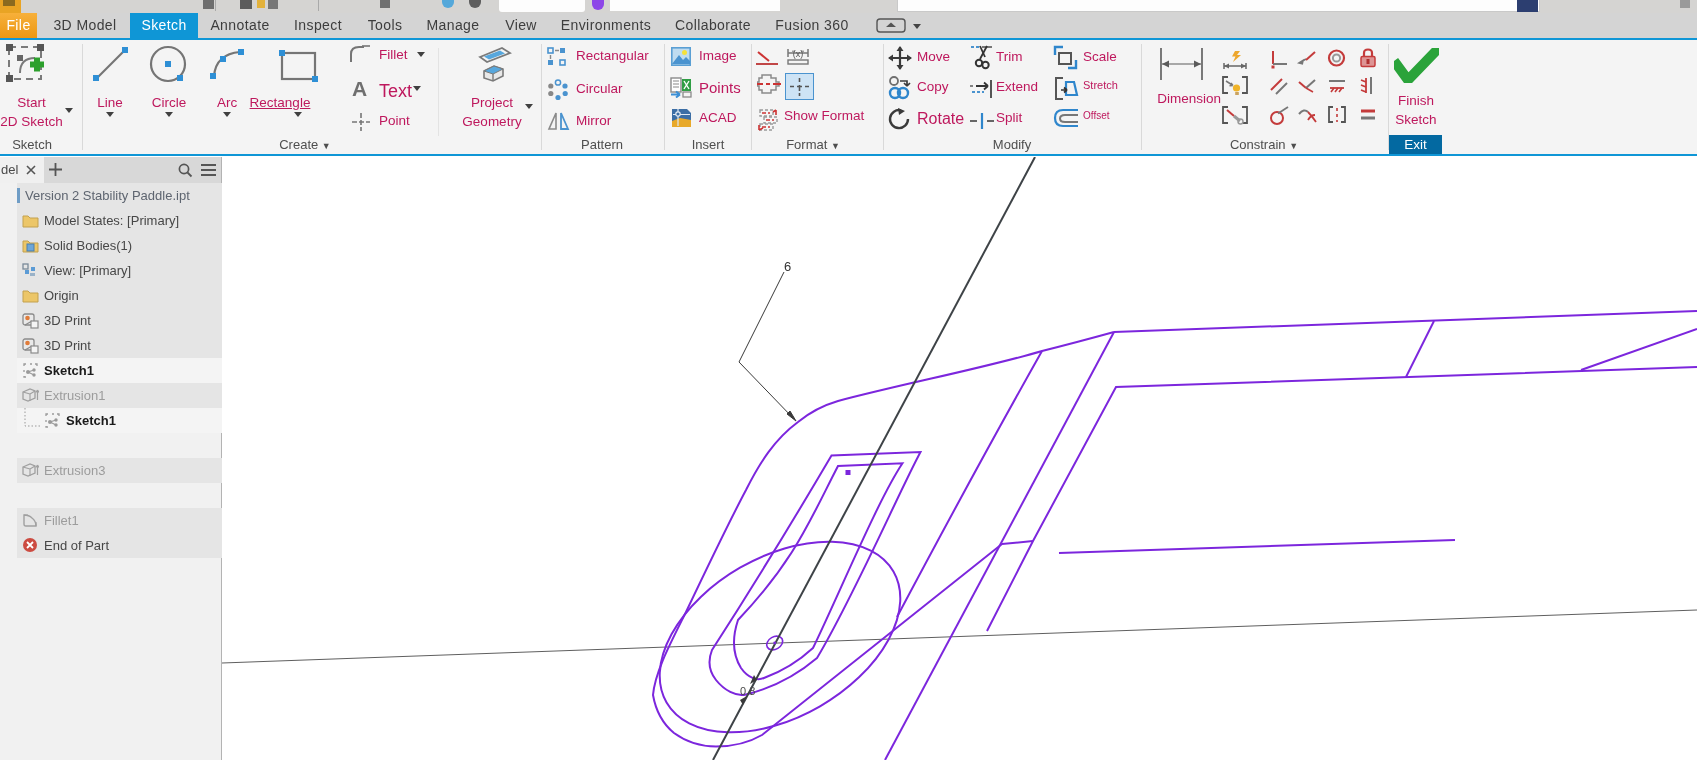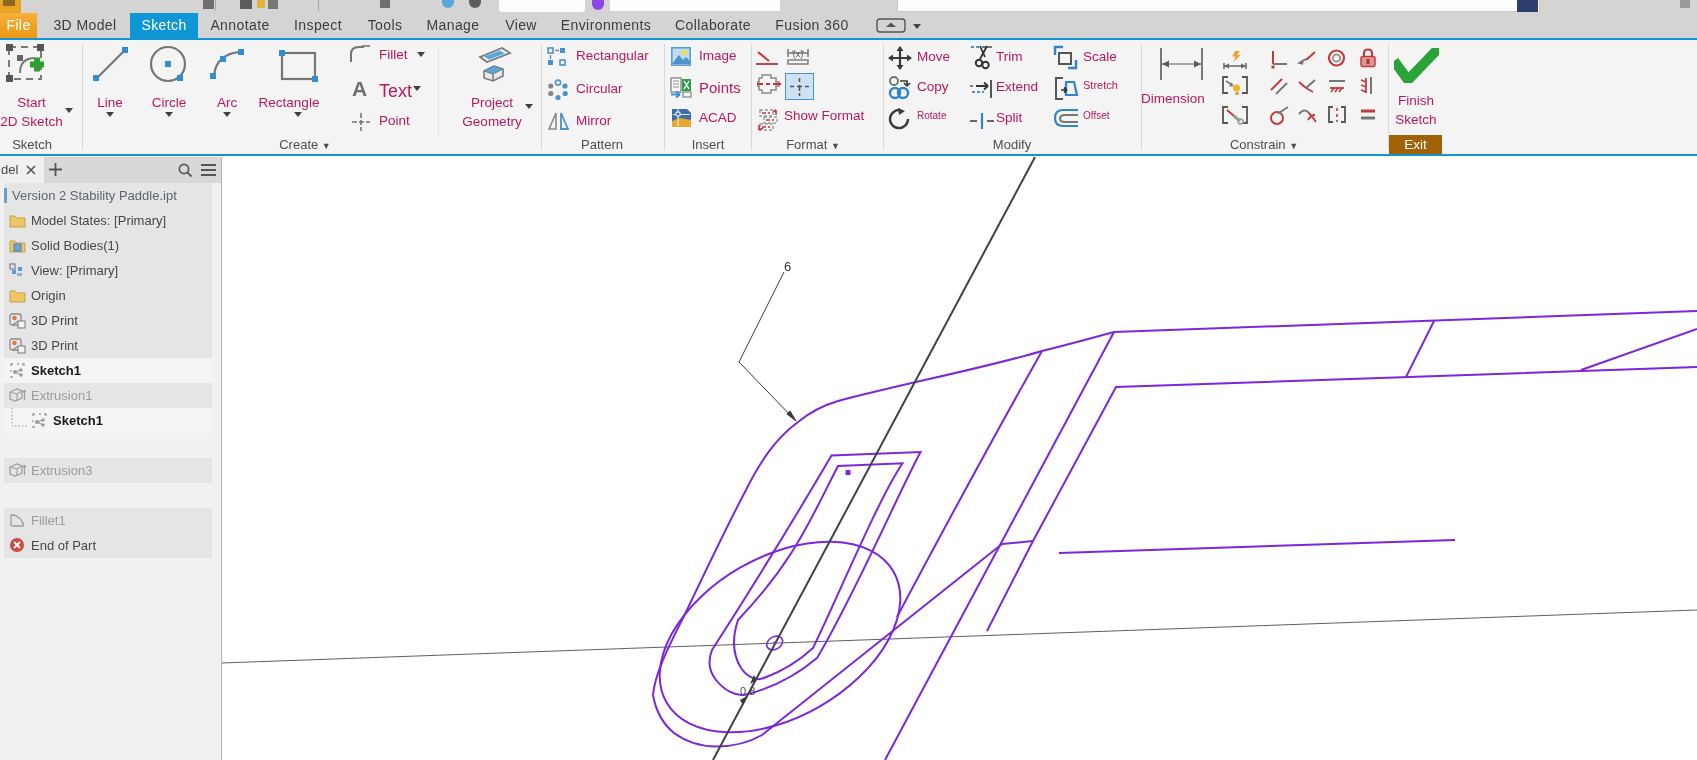--- a/index.html
+++ b/index.html
@@ -20,21 +20,21 @@
   #ribbon { left:0; top:38px; width:1697px; height:118px; background:#f4f4f4; border-top:2px solid #0f96d6; border-bottom:2px solid #0f96d6; }
   .sep { position:absolute; top:4px; height:106px; width:1px; background:#d9d9d9; }
   .ritem { position:absolute; font-size:13px; color:#be185d; white-space:nowrap; }
   .arrow { position:absolute; width:0; height:0; border-left:4px solid transparent; border-right:4px solid transparent; border-top:5px solid #404040; }
   .plabel { position:absolute; top:97px; font-size:13px; color:#4e4e4e; white-space:nowrap; text-align:center; }
 
   
   #browser { left:0; top:157px; width:222px; height:603px; background:#f1f1f1; border-right:1px solid #b3b3b3; }
   #bheader { position:absolute; left:0; top:0; width:221px; height:26px; background:#d8d8d8; }
   #btab { position:absolute; left:0; top:0; width:44px; height:26px; background:#f0f0f0; font-size:13px; color:#4a4a4a; }
-  .trow { position:absolute; left:4px; width:208px; height:25px; background:#e5e5e5; font-size:13px; color:#474747; line-height:25px; white-space:nowrap;padding-left:40px; }
+  .trow { position:absolute; left:17px; width:208px; height:25px; background:#e5e5e5; font-size:13px; color:#474747; line-height:25px; white-space:nowrap;padding-left:40px; }
   .trow.lite { background:#f4f4f4; }
   .trow .txt { position:absolute; left:27px; top:0; }
   .ticon { position:absolute; left:5px; top:4px; width:17px; height:17px; }
 
   
   #canvas { left:222px; top:157px; width:1475px; height:603px; background:#fff; }
 </style>
 </head>
 <body>
 <div id="app">
@@ -126,21 +126,21 @@
       <rect x="5" y="4" width="33" height="26" fill="none" stroke="#757575" stroke-width="2.2"></rect>
       <rect x="2" y="1" width="6" height="6" fill="#2e8fd5"></rect>
         <rect x="35" y="27" width="6" height="6" fill="#2e8fd5"></rect>
     </svg>
     <div class="ritem" style="left:80px;top:55px;width:60px;text-align:center;font-size:13.5px;">Line</div>
     <div class="arrow" style="left:106px;top:72px;"></div>
     <div class="ritem" style="left:139px;top:55px;width:60px;text-align:center;font-size:13.5px;">Circle</div>
     <div class="arrow" style="left:165px;top:72px;"></div>
     <div class="ritem" style="left:197px;top:55px;width:60px;text-align:center;font-size:13.5px;">Arc</div>
     <div class="arrow" style="left:223px;top:72px;"></div>
-    <div class="ritem" style="left:249px;top:55px;width:80px;text-align:center;font-size:13.5px;">Rectangle</div>
+    <div class="ritem" style="left:240px;top:55px;width:80px;text-align:center;font-size:13.5px;text-decoration:underline;">Rectangle</div>
     <div class="arrow" style="left:294px;top:72px;"></div>
     <svg class="abs" style="left:350px;top:5px;" width="22" height="18" viewBox="0 0 22 18">
       <path d="M1 17 L1 9 Q1 2 9 2 L14 2" fill="none" stroke="#757575" stroke-width="2"></path>
       <path d="M12 1 L20 1" stroke="#757575" stroke-width="1.6"></path>
     </svg>
     <div class="ritem" style="left:379px;top:7px;font-size:13.5px;">Fillet</div>
     <div class="arrow" style="left:417px;top:12px;"></div>
     <div class="ritem" style="left:352px;top:37px;font-size:21px;font-weight:bold;color:#6f6f6f;">A</div>
     <div class="ritem" style="left:379px;top:41px;font-size:18px;">Text</div>
     <div class="arrow" style="left:413px;top:46px;"></div>
@@ -243,21 +243,21 @@
       <circle cx="6" cy="5" r="4" fill="none" stroke="#6f6f6f" stroke-width="1.8"></circle>
       <path d="M12 5 L19 5 L19 10 M19 10 L16 7 M19 10 L22 7" stroke="#3a3a3a" stroke-width="1.7" fill="none"></path>
       <circle cx="7" cy="17" r="5" fill="none" stroke="#2f86cc" stroke-width="2.4"></circle>
       <circle cx="15" cy="17" r="5" fill="none" stroke="#2f86cc" stroke-width="2.4"></circle>
     </svg>
     <div class="ritem" style="left:917px;top:39px;font-size:13.5px;">Copy</div>
     <svg class="abs" style="left:888px;top:67px;" width="24" height="24" viewBox="0 0 24 24">
       <path d="M20 12 A9 9 0 1 1 13 3.3" fill="none" stroke="#3a3a3a" stroke-width="2.4"></path>
       <path d="M10 1 L17 4 L11 8 Z" fill="#3a3a3a"></path>
     </svg>
-    <div class="ritem" style="left:917px;top:70px;font-size:10px;">Rotate</div>
+    <div class="ritem" style="left:917px;top:70px;font-size:16px;">Rotate</div>
     <svg class="abs" style="left:969px;top:5px;" width="26" height="26" viewBox="0 0 26 26">
       <path d="M2 2 L10 2" stroke="#4a93cf" stroke-width="2" stroke-dasharray="3 2"></path>
       <path d="M13 2 L23 2" stroke="#777" stroke-width="2"></path>
       <path d="M11 1 L16 12" stroke="#333" stroke-width="1.8"></path>
       <path d="M18 1 L11 14" stroke="#333" stroke-width="1.8"></path>
       <circle cx="10" cy="18" r="3.2" fill="none" stroke="#333" stroke-width="2"></circle>
       <circle cx="16.5" cy="20" r="3.2" fill="none" stroke="#333" stroke-width="2"></circle>
     </svg>
     <div class="ritem" style="left:996px;top:9px;font-size:13.5px;">Trim</div>
     <svg class="abs" style="left:969px;top:38px;" width="26" height="22" viewBox="0 0 26 22">
@@ -287,21 +287,21 @@
       <path d="M25 3 L10 3 Q2 3 2 11 Q2 19 10 19 L25 19" fill="none" stroke="#2f86cc" stroke-width="2.2"></path>
       <path d="M25 8 L12 8 Q7 8 7 11.5 Q7 15 12 15 L25 15" fill="none" stroke="#777" stroke-width="2"></path>
     </svg>
     <div class="ritem" style="left:1083px;top:70px;font-size:10px;">Offset</div>
 
     <svg class="abs" style="left:1159px;top:7px;" width="45" height="34" viewBox="0 0 45 34">
       <path d="M2 1 L2 33 M43 1 L43 33" stroke="#5a5a5a" stroke-width="1.6"></path>
       <path d="M3 17 L42 17" stroke="#5a5a5a" stroke-width="1.2"></path>
       <path d="M3 17 L10 13.5 L10 20.5 Z M42 17 L35 13.5 L35 20.5 Z" fill="#5a5a5a"></path>
     </svg>
-    <div class="ritem" style="left:1141px;top:51px;width:80px;text-align:left;font-size:13.5px;">Dimension</div>
+    <div class="ritem" style="left:1141px;top:51px;width:80px;text-align:right;font-size:13.5px;">Dimension</div>
     <svg class="abs" style="left:1222px;top:8px;" width="160" height="84" viewBox="0 0 160 84">
 
       <g>
         <path d="M2 15 L2 21 M24 15 L24 21 M2 18 L24 18" stroke="#666" stroke-width="1.5"></path>
         <path d="M2 18 L7 15.5 L7 20.5 Z M24 18 L19 15.5 L19 20.5 Z" fill="#666"></path>
         <path d="M13 3 L18 3 L15 7 L19 7 L11 14 L13.5 8.5 L10 8.5 Z" fill="#eda62c"></path>
       </g>
 
       <g transform="translate(48,2)">
         <path d="M3 1 L3 14" stroke="#c43b3b" stroke-width="2"></path>
@@ -381,21 +381,21 @@
         <path d="M2 5 L16 5" stroke="#c43b3b" stroke-width="3"></path>
         <path d="M2 12 L16 12" stroke="#777" stroke-width="3"></path>
       </g>
     </svg>
 
     <svg class="abs" style="left:1394px;top:8px;" width="45" height="35" viewBox="0 0 45 35">
       <path d="M3 17 L14 32 L42 3" fill="none" stroke="#2aa33a" stroke-width="10" stroke-linecap="square"></path>
     </svg>
     <div class="ritem" style="left:1388px;top:53px;width:56px;text-align:center;font-size:13.5px;">Finish</div>
     <div class="ritem" style="left:1388px;top:72px;width:56px;text-align:center;font-size:13.5px;">Sketch</div>
-    <div class="abs" style="left:1389px;top:95px;width:53px;height:19px;background:#a16207;color:#fff;font-size:13.5px;text-align:center;line-height:19px;">Exit</div>
+    <div class="abs" style="left:1389px;top:95px;width:53px;height:19px;background:#0369a1;color:#fff;font-size:13.5px;text-align:center;line-height:19px;">Exit</div>
   </div>
   <div id="browser" class="abs">
     <div id="bheader">
       <div id="btab">
           <span style="position:absolute;left:1px;top:5px;">del</span>
         </div>
       <svg class="abs" style="left:24px;top:6px;" width="14" height="14" viewBox="0 0 14 14">
           <path d="M3 3 L11 11 M11 3 L3 11" stroke="#555" stroke-width="1.6"></path>
         </svg>
       <svg class="abs" style="left:48px;top:5px;" width="15" height="15" viewBox="0 0 15 15">

